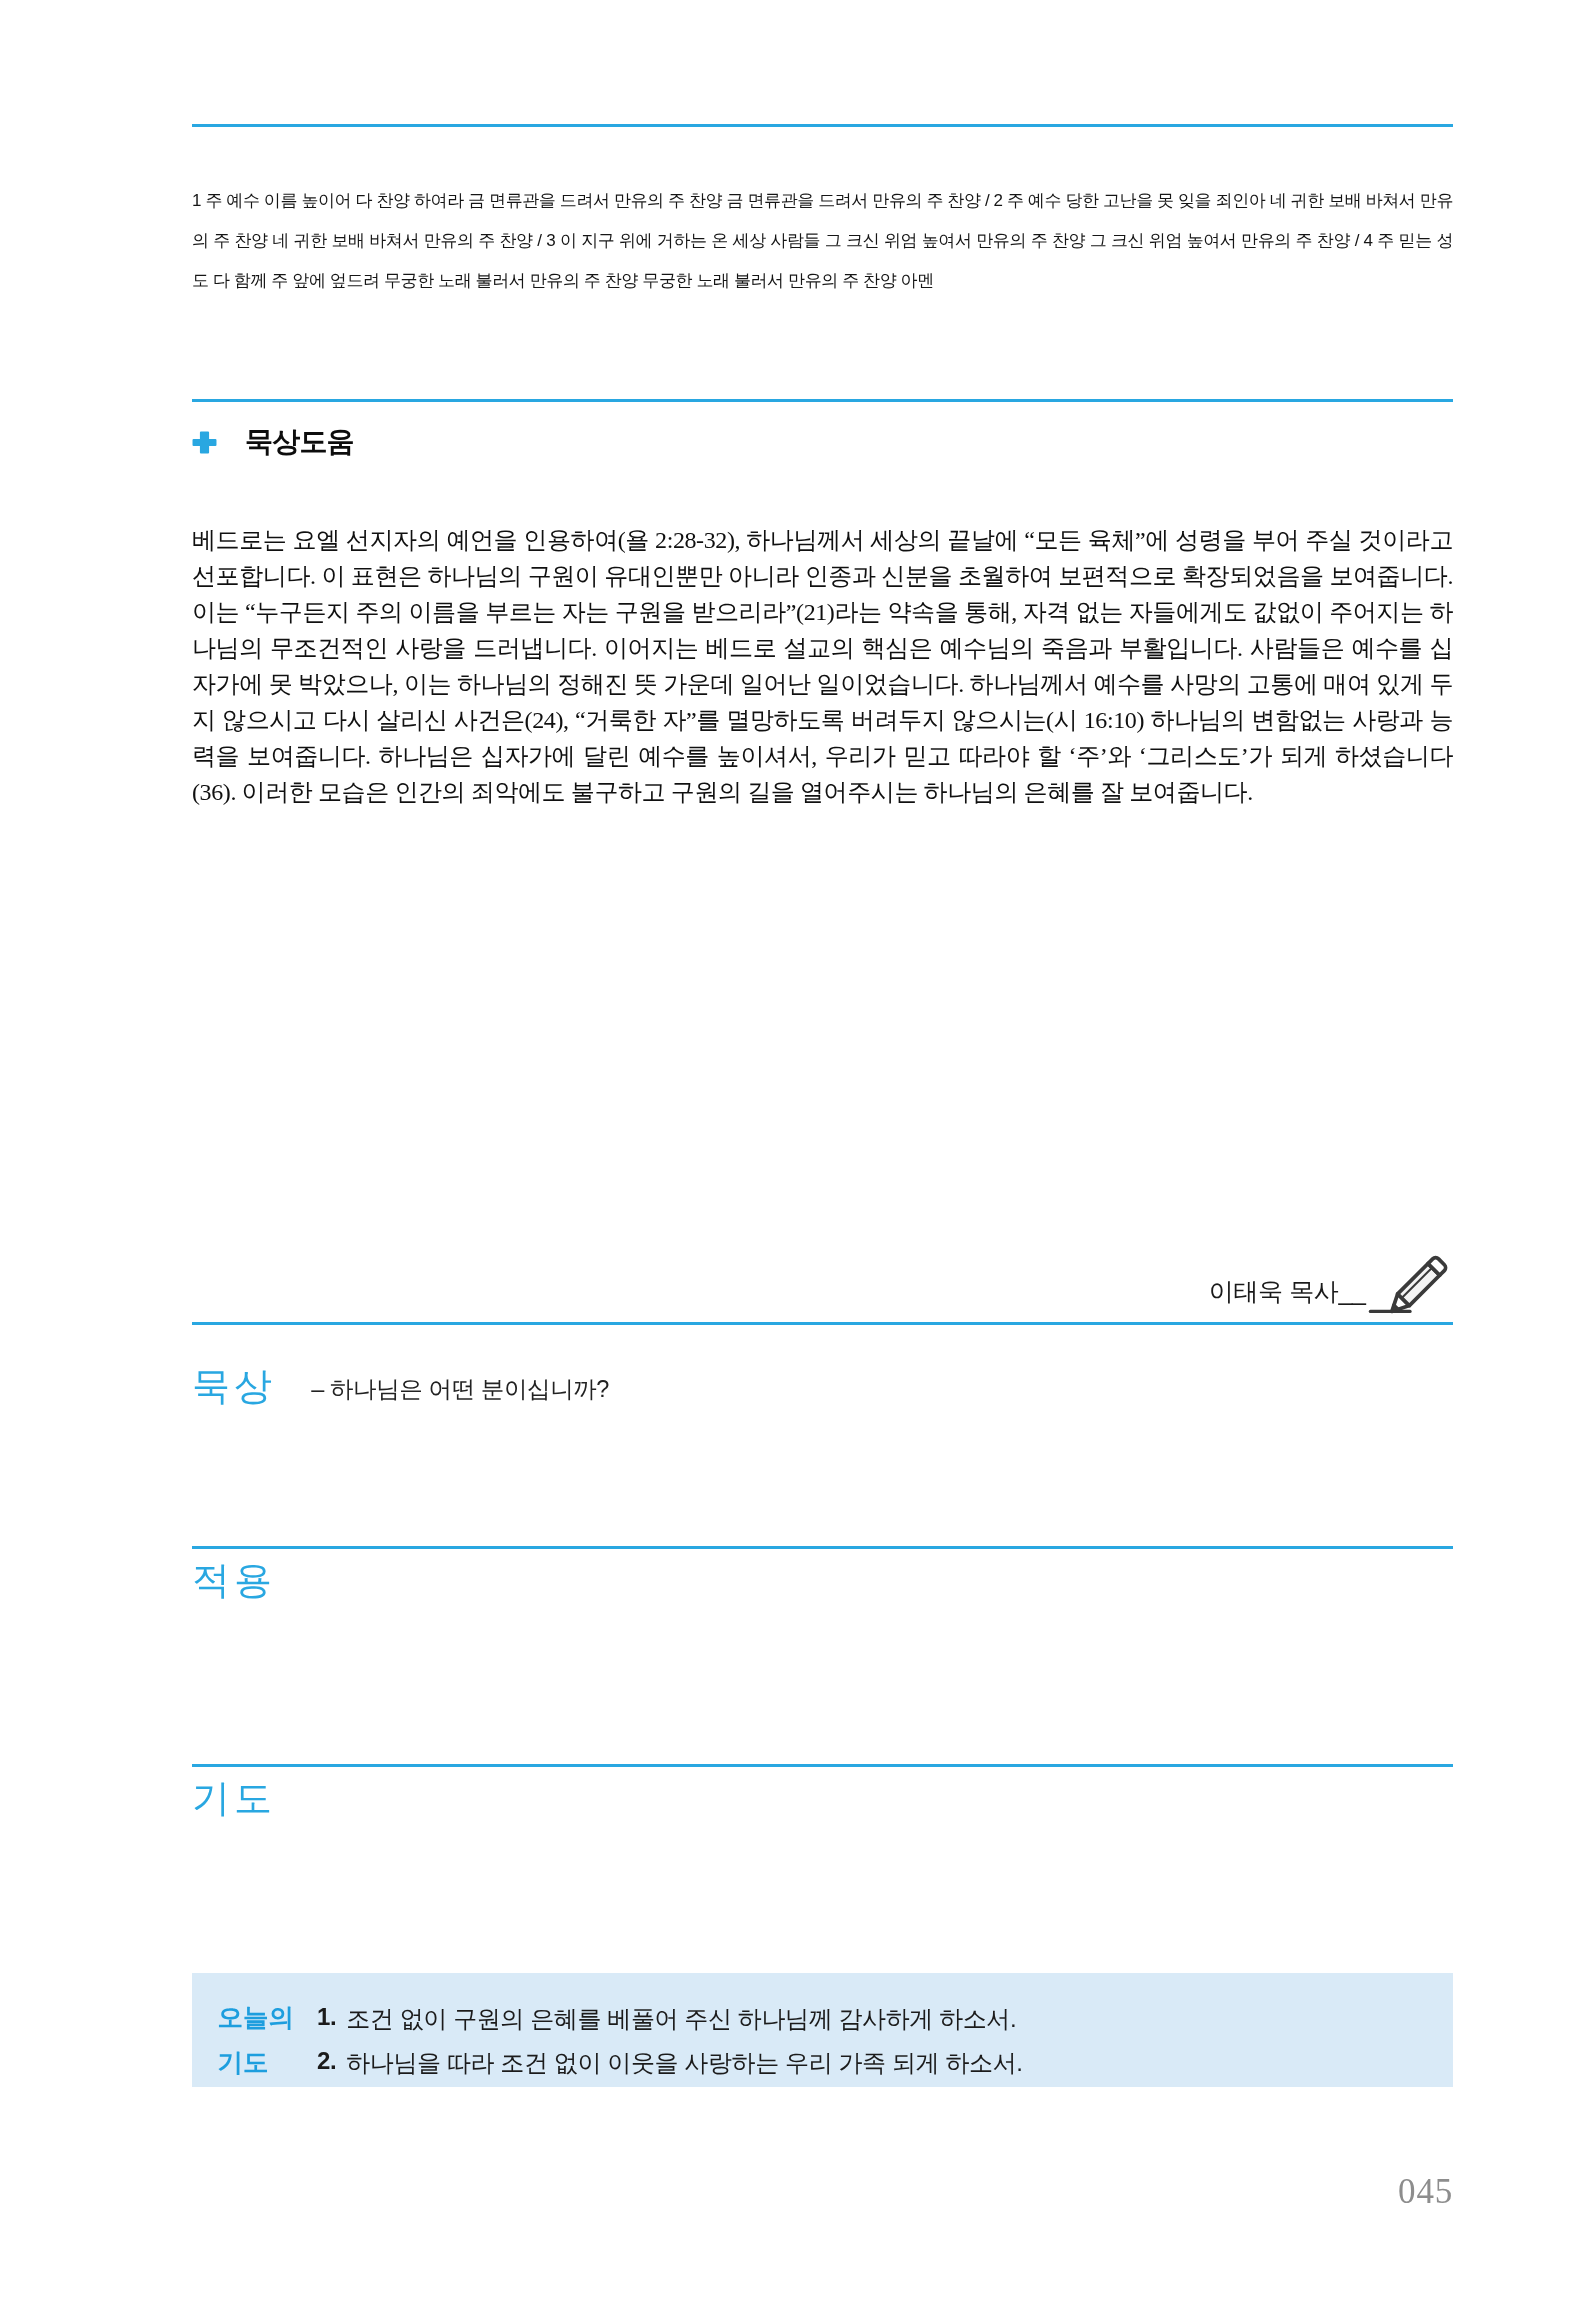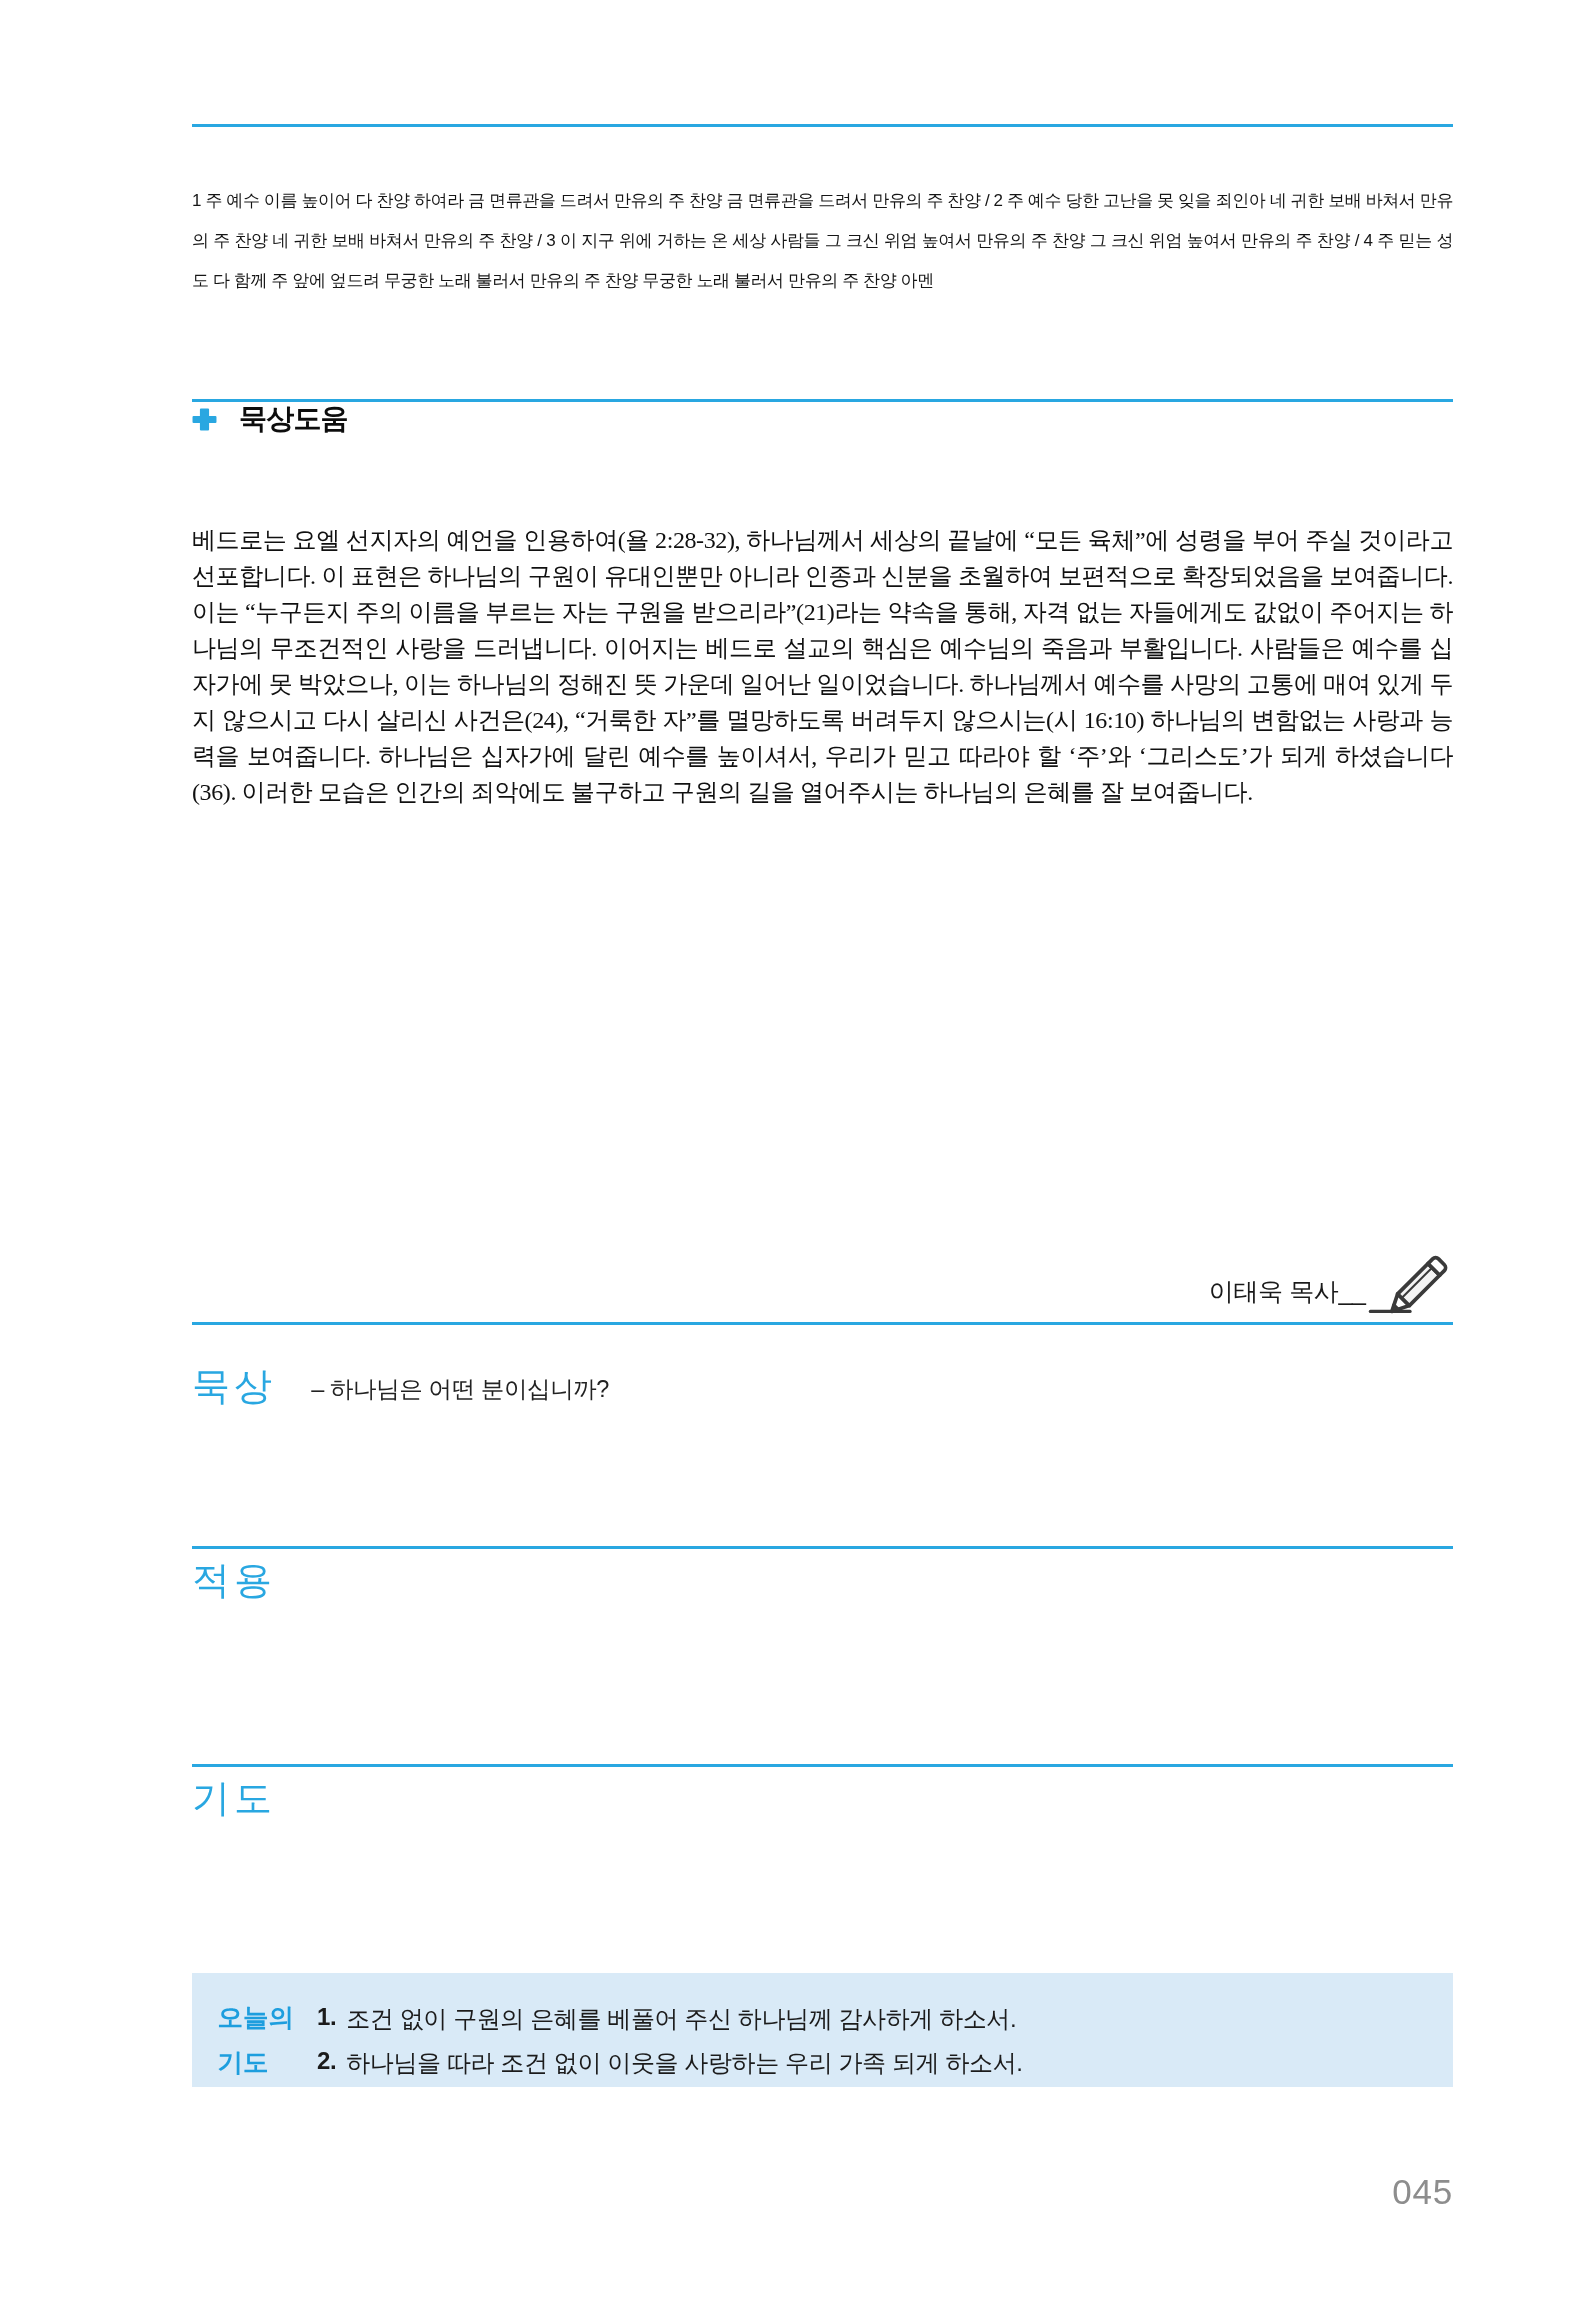--- a/index.html
+++ b/index.html
@@ -22,22 +22,22 @@
     font-size:30.5px;font-weight:bold;letter-spacing:-0.8px;
     color:#0d0d0d;
   }
   .hymn-lyrics{
     position:absolute;top:181px;
     font-size:17px;line-height:40px;
     text-align:justify;color:#151515;letter-spacing:-0.4px;
   }
 
   .medhelp-header{
-    position:absolute;top:400px;
-    display:flex;align-items:center;gap:22px;
+    position:absolute;top:423px;
+    display:flex;align-items:center;gap:28px;
   }
   .plus-icon{width:25px;height:25px;display:block;}
   .medhelp-title{font-size:28px;font-weight:bold;color:#0d0d0d;letter-spacing:-0.8px;}
 
   .medhelp-body{
     position:absolute;top:522px;
     font-family:Liberation Serif, serif;
     font-size:24px;line-height:36px;
     text-align:justify;color:#101010;letter-spacing:-0.4px;
   }
@@ -73,21 +73,21 @@
     position:absolute;left:125px;display:flex;gap:10px;
     font-size:24px;color:#1b1b1b;letter-spacing:-0.4px;white-space:nowrap;
   }
   .today-item .num{font-weight:bold;}
   .today-item.i1{top:30px;}
   .today-item.i2{top:74px;}
 
   .page-number{
     position:absolute;top:2172px;right:128px;
     font-size:35px;color:#8d8d8d;letter-spacing:0.8px;
-    font-family:Liberation Sans, sans-serif;
+    font-family:Liberation Serif, serif;
   }
 </style>
 </head>
 <body>
 
 <div class="page">
 
   <div class="rule rule-top content-x"></div>
 
   <div class="hymn-lyrics content-x">1 주 예수 이름 높이어 다 찬양 하여라 금 면류관을 드려서 만유의 주 찬양 금 면류관을 드려서 만유의 주 찬양 / 2 주 예수 당한 고난을 못 잊을 죄인아 네 귀한 보배 바쳐서 만유의 주 찬양 네 귀한 보배 바쳐서 만유의 주 찬양 / 3 이 지구 위에 거하는 온 세상 사람들 그 크신 위엄 높여서 만유의 주 찬양 그 크신 위엄 높여서 만유의 주 찬양 / 4 주 믿는 성도 다 함께 주 앞에 엎드려 무궁한 노래 불러서 만유의 주 찬양 무궁한 노래 불러서 만유의 주 찬양 아멘</div>

